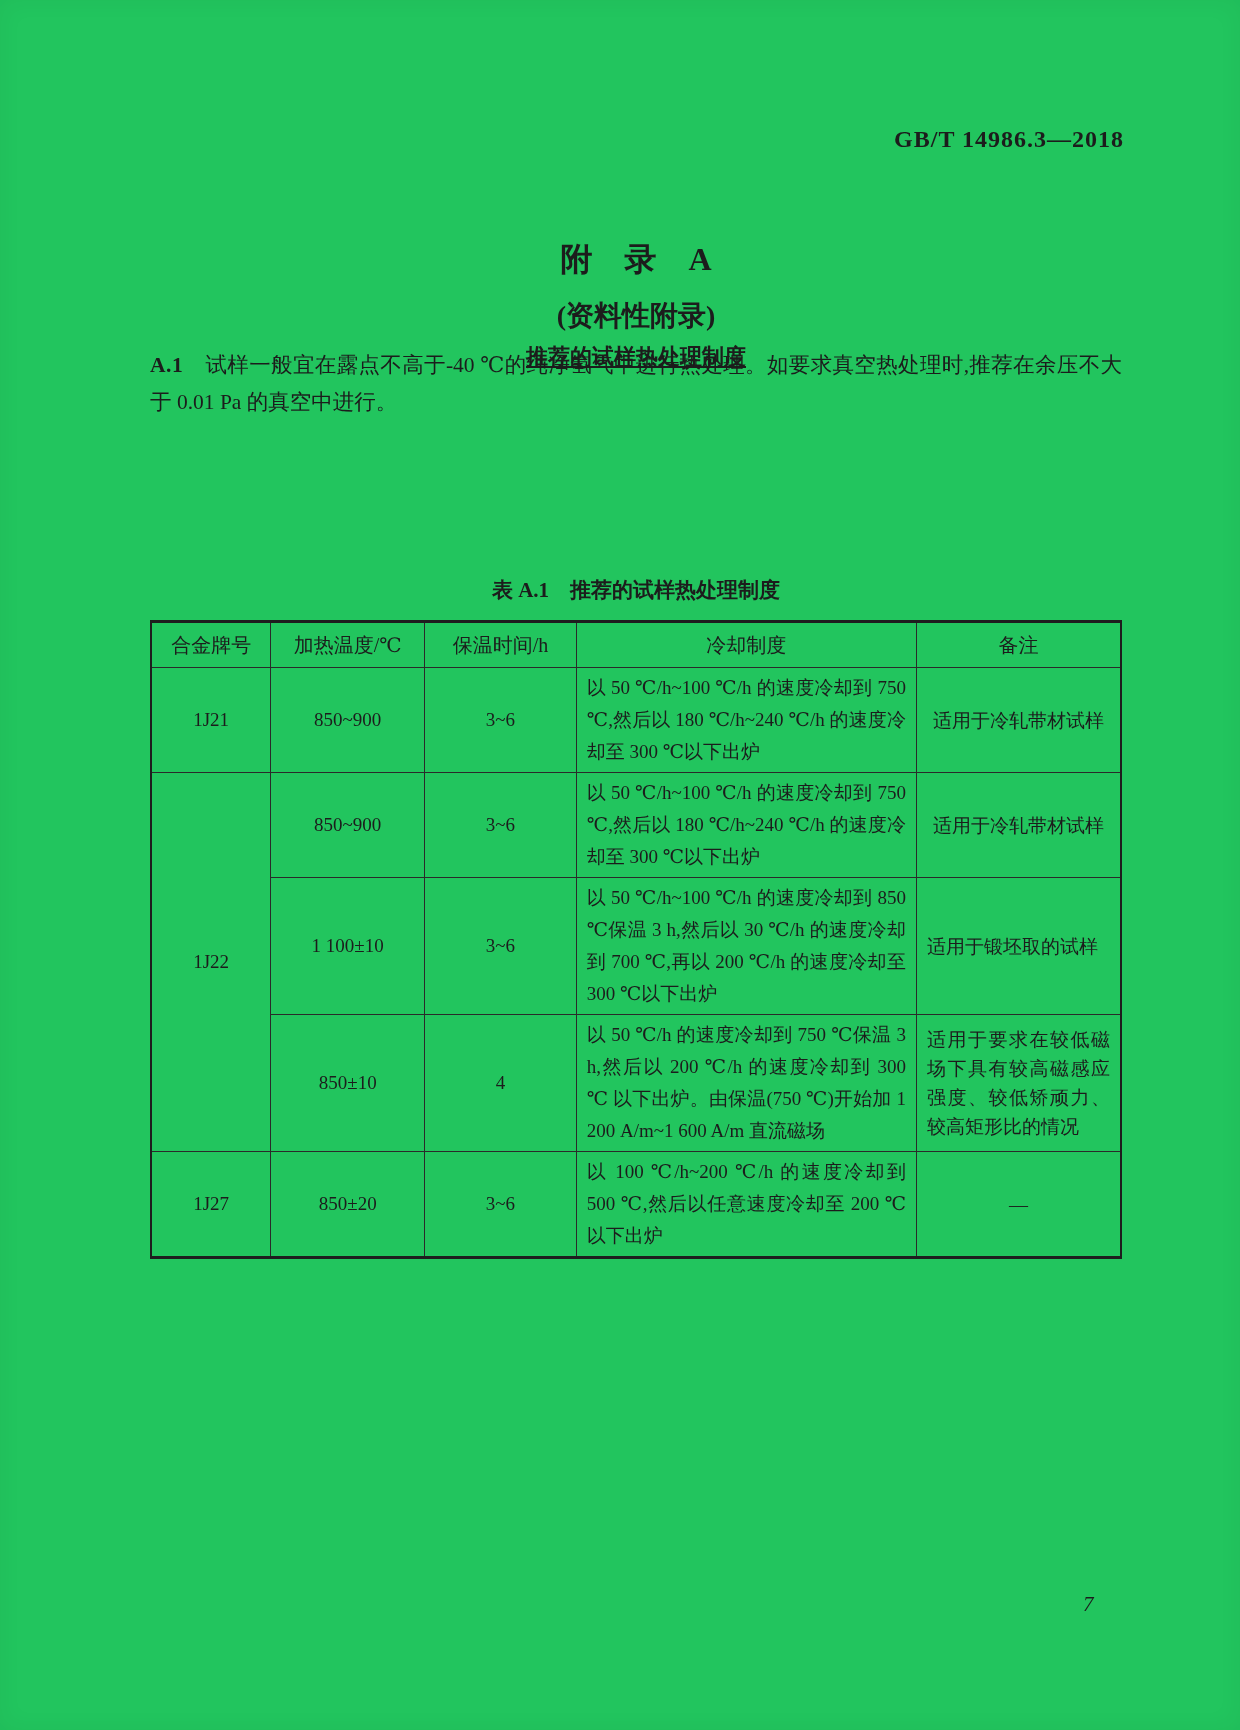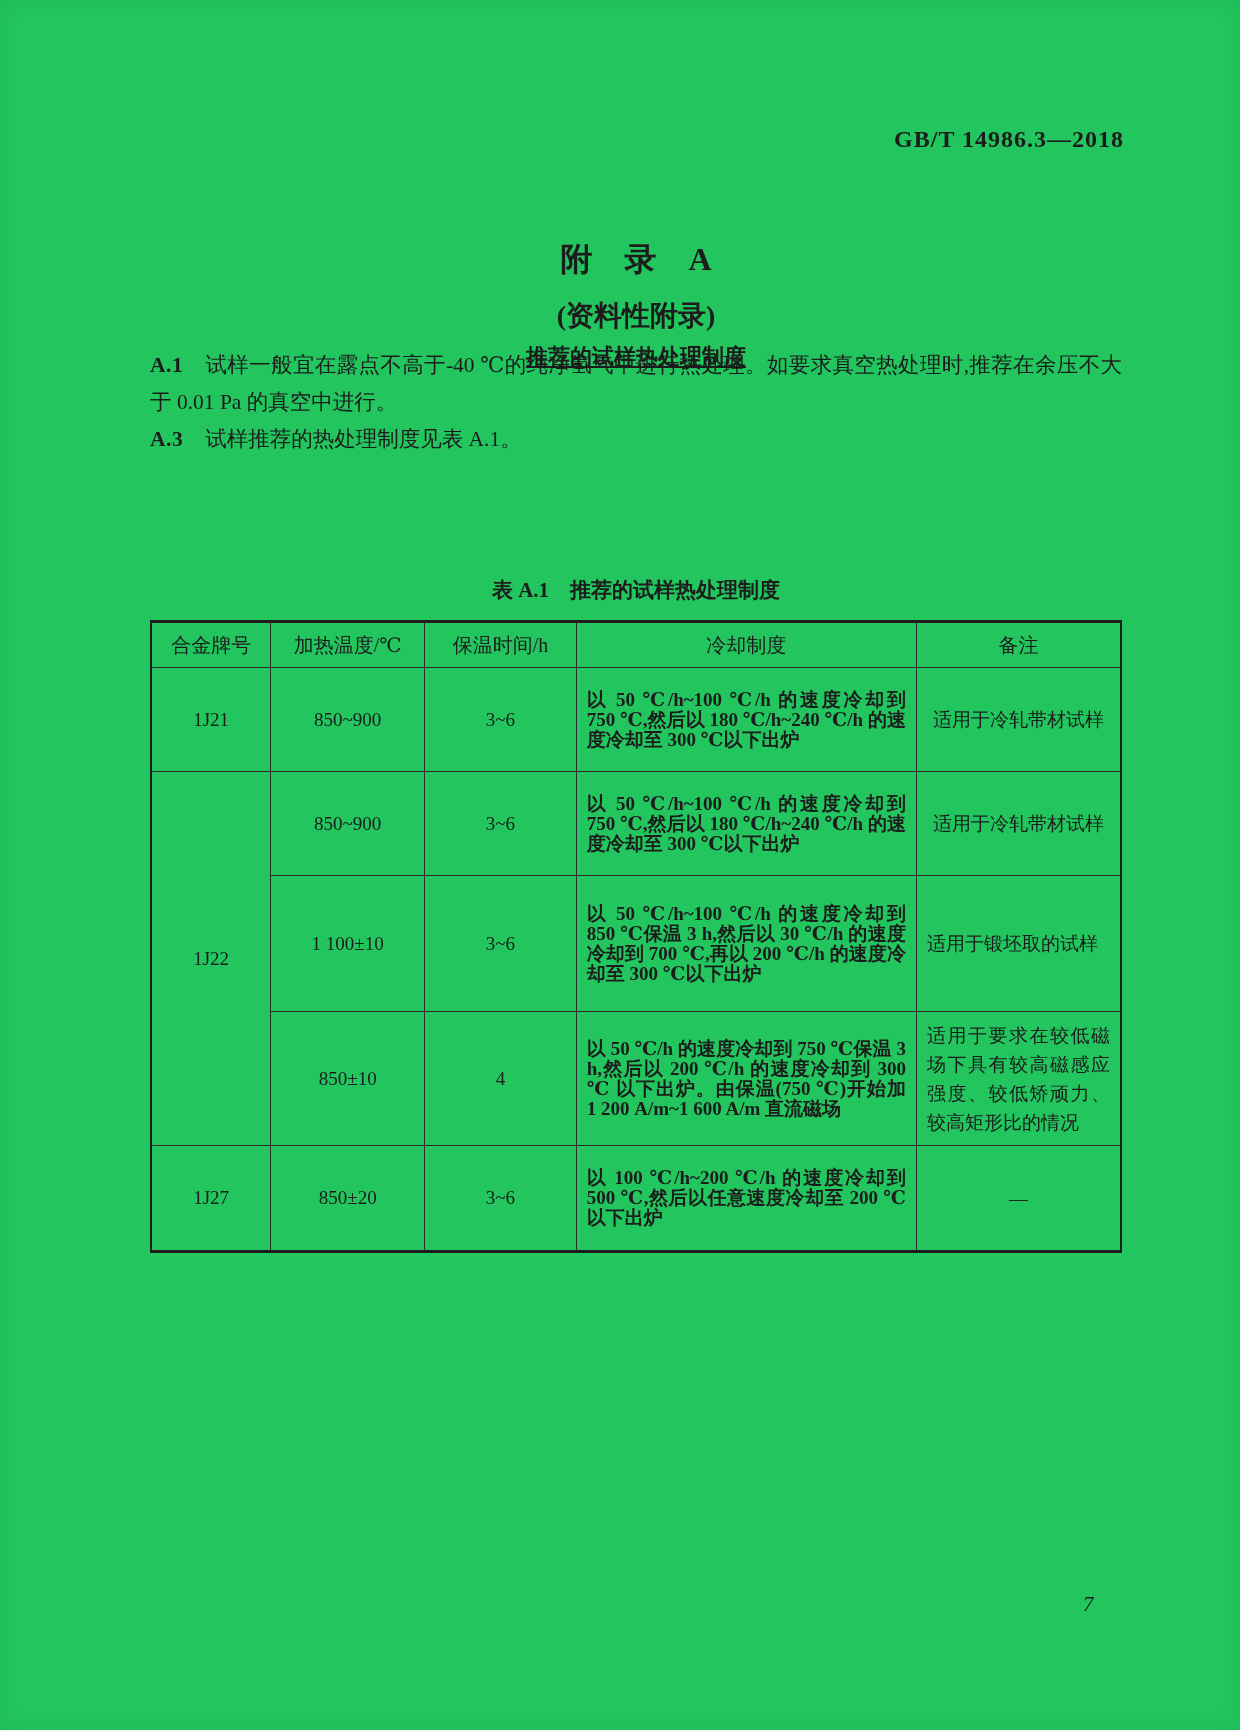--- a/index.html
+++ b/index.html
@@ -47,21 +47,21 @@
     border:1.5px solid #2a2a2a;
     padding:4px 10px;
     vertical-align:middle;
   }
   table.a1 { border:2px solid #1e1e1e; border-top-width:3px; border-bottom-width:3px; }
   table.a1 th {
     font-weight:normal; font-size:20px; text-align:center;
     height:46px; padding:2px 11px;
   }
   td.c-center { text-align:center; }
-  td.c-cool { text-align:justify; text-justify:inter-ideograph; line-height:20px; padding:8px 12px;font-weight:bold; }
+  td.c-cool { text-align:justify; text-justify:inter-ideograph; line-height:32px; padding:8px 12px; }
   td.c-remark { text-align:justify; text-justify:inter-ideograph; line-height:29px; padding:8px 12px; }
   td.c-remark-center { text-align:center; }
   tr.r-std  > td { height:104px; }
   tr.r-tall > td { height:136px; }
   tr.r-mid  > td { height:134px; }
   tr.r-last > td { height:106px; }
   .page-number {
     position:absolute; top:1592px; left:1083px;
     font-size:21px; font-style:italic;
   }
@@ -74,21 +74,20 @@
   <div class="header-code">GB/T 14986.3—2018</div>
 
   <div class="titles">
     <div class="title-l1">附　录　A</div>
     <div class="title-l2">(资料性附录)</div>
     <div class="title-l3">推荐的试样热处理制度</div>
   </div>
 
   <div class="paragraphs">
     <p><span class="plabel">A.1</span><span>试样一般宜在露点不高于-40 ℃的纯净氢气中进行热处理。如要求真空热处理时,推荐在余压不大于 0.01 Pa 的真空中进行。</span></p>
-    <p><span class="plabel">A.3</span><span>试样推荐的热处理制度见表 A.1。</span></p>
   </div>
 
   <div class="table-caption">表 A.1　推荐的试样热处理制度</div>
 
   <table class="a1">
     <colgroup>
       <col style="width:120px">
       <col style="width:154px">
       <col style="width:152px">
       <col style="width:341px">

